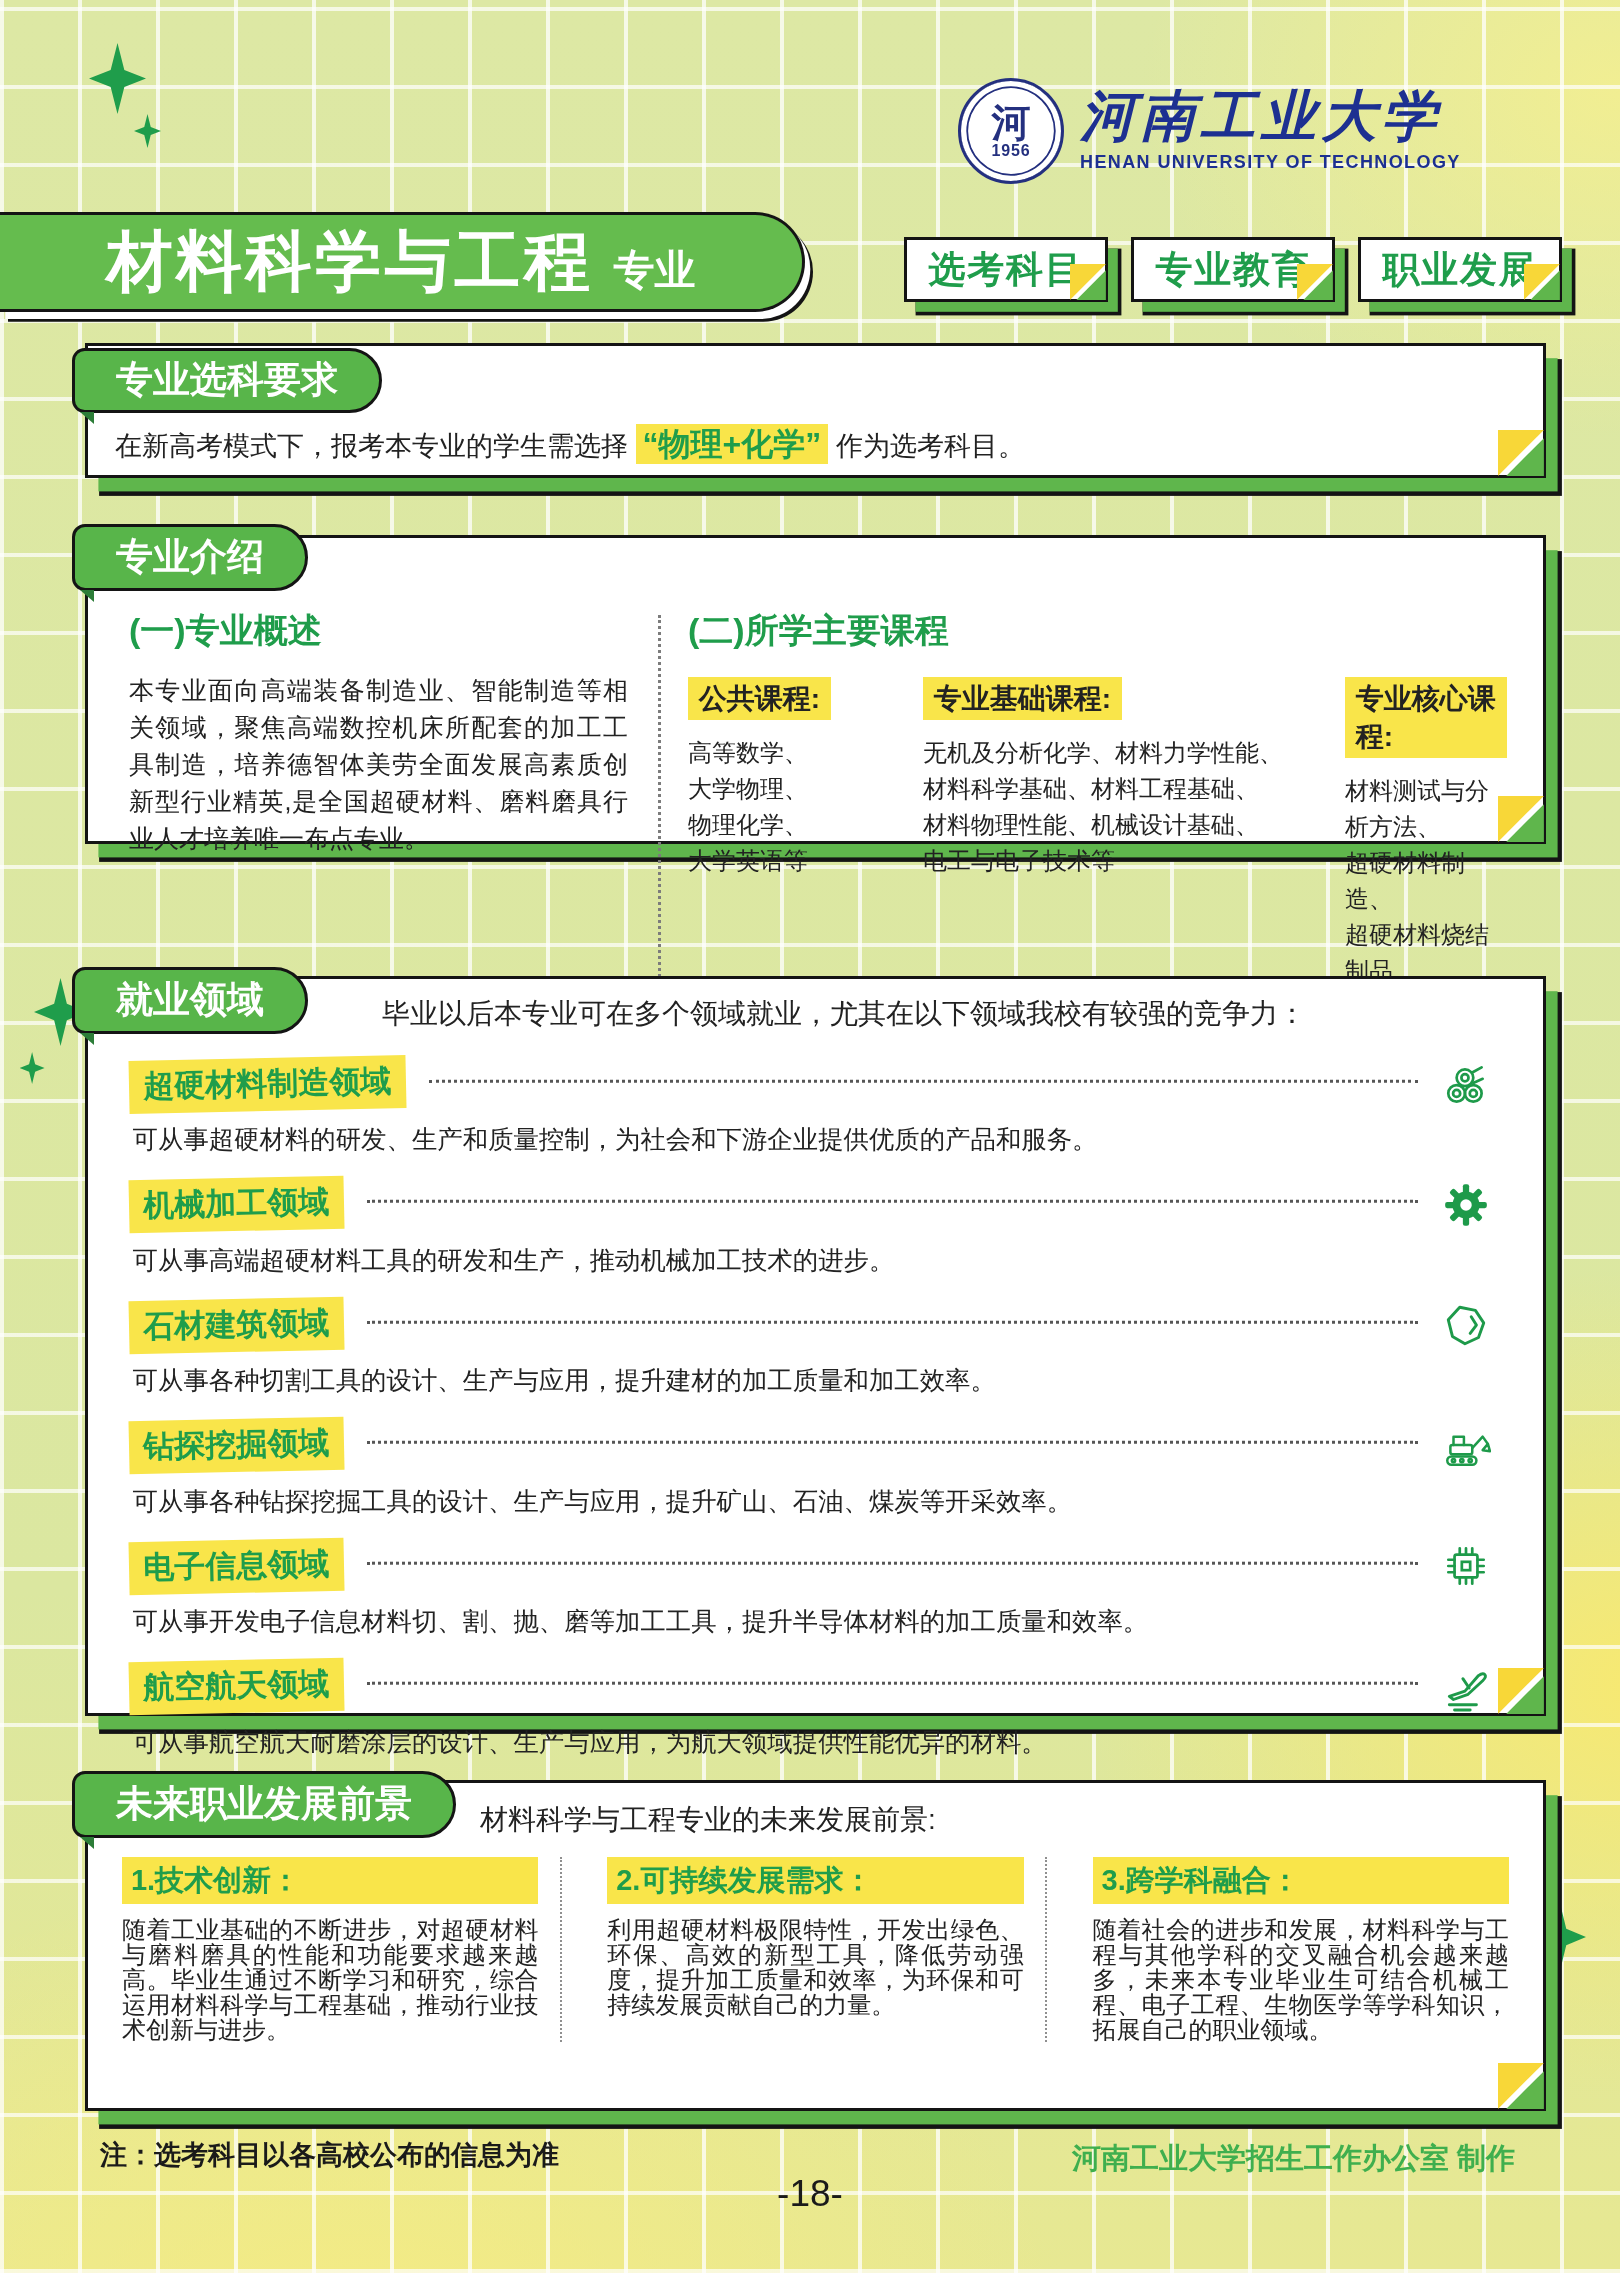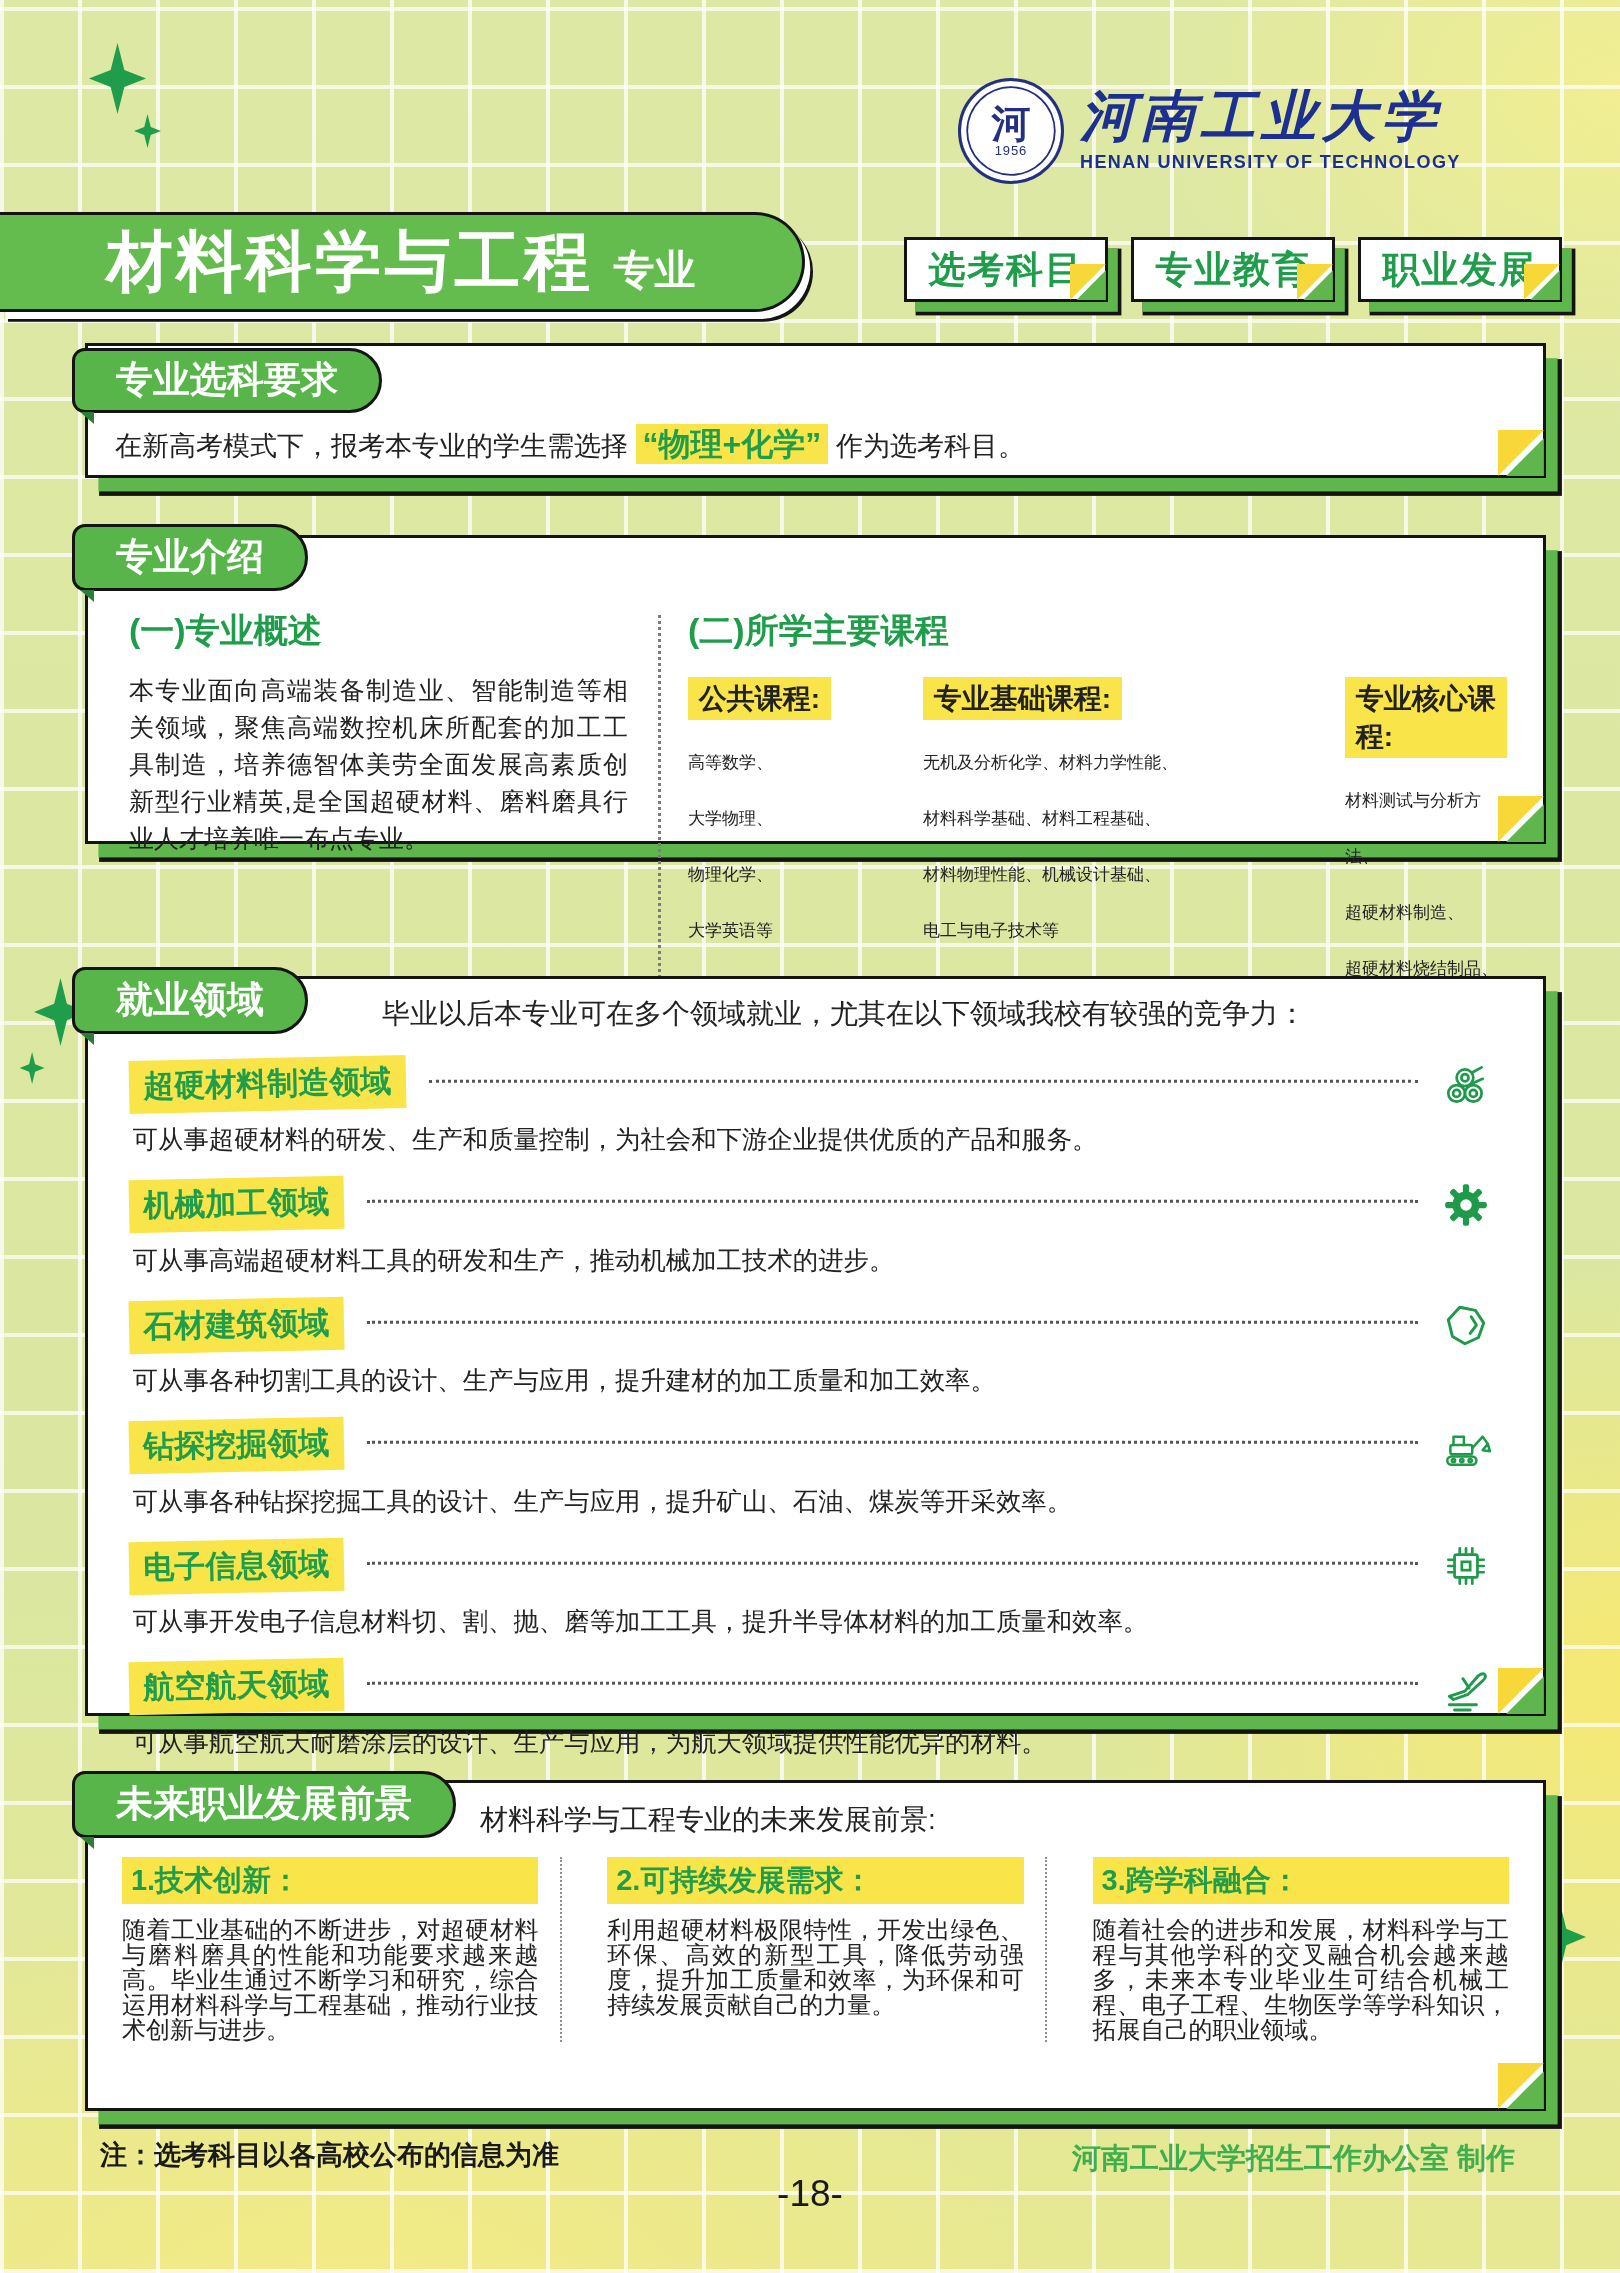--- a/index.html
+++ b/index.html
@@ -14,21 +14,21 @@
     background:
       repeating-linear-gradient(90deg, rgba(255,255,255,.75) 0 3.6px, transparent 3.6px 78px),
       repeating-linear-gradient(0deg, rgba(255,255,255,.7) 0 3.6px, transparent 3.6px 78px);}
   .spark{position:absolute;background:#1f9d4b;z-index:1;
     clip-path:polygon(50% 0,62% 38%,100% 50%,62% 62%,50% 100%,38% 62%,0 50%,38% 38%);}
   
   .logo{position:absolute;top:78px;left:958px;display:flex;align-items:center;gap:16px;z-index:2;}
   .badge{width:100px;height:100px;border-radius:50%;background:#fff;border:3.6px solid #24307f;
     display:flex;flex-direction:column;align-items:center;justify-content:center;box-shadow:inset 0 0 0 5.3px #fff, inset 0 0 0 7.1px #24307f;}
   .badge .glyph{color:#24307f;font-size:39px;font-weight:bold;font-family:"Liberation Serif",serif;line-height:1;}
-  .badge .yr{color:#24307f;font-size:13px;font-weight:normal;letter-spacing:0.9px;text-align:right;}
+  .badge .yr{color:#24307f;font-size:16px;font-weight:bold;letter-spacing:0.9px;text-align:right;}
   .logo-text .cn{color:#1d3091;font-size:55px;font-weight:bold;font-style:italic;font-family:"Liberation Serif","DejaVu Serif",serif;letter-spacing:5.3px;line-height:1;}
   .logo-text .en{color:#1d3091;font-size:18px;font-weight:bold;letter-spacing:1.4px;margin-top:7.1px;}
   
   .banner{position:absolute;left:0;top:212px;width:802px;height:94px;background:#65bc4e;
     border:3.6px solid #141414;border-left:none;border-radius:0 50px 50px 0;
     box-shadow:5.3px 7.1px 0 #ffffff,8px 9.8px 0 #141414;display:flex;align-items:center;justify-content:center;z-index:3;}
   .banner .t1{color:#fff;font-size:66px;font-weight:900;letter-spacing:3.6px;}
   .banner .t2{color:#fff;font-size:41px;font-weight:900;margin-left:20px;margin-top:16px;}
   
   .nav{position:absolute;top:237px;left:904px;display:flex;gap:23px;z-index:3;}
@@ -48,21 +48,21 @@
   .pill::after{content:"";position:absolute;left:5.3px;bottom:-14.3px;width:0;height:0;
     border-top:12.5px solid #2c7d38;border-left:14.3px solid transparent;}
   .hl{background:#f9e54a;}
   .gtxt{color:#1f9d4b;font-weight:700;}
   .body-txt{color:#222;}
   
   .cols{display:flex;}
   .vdiv{border-left:3.6px dotted #7c7c7c;margin:7.1px 27px 7.1px 0;}
   .course-row{display:flex;gap:48px;margin-top:23px;}
   .course-label{display:inline-block;font-size:28px;font-weight:900;color:#222;padding:2.7px 10.7px;}
-  .course-items{margin-top:14.3px;font-size:17px;line-height:56px;color:#222;white-space:pre-line;}
+  .course-items{margin-top:14.3px;font-size:24px;line-height:36px;color:#222;white-space:pre-line;}
   
   .area{padding:0 9px;}
   .area-row{display:flex;align-items:center;gap:23px;}
   .area-title{display:inline-block;font-size:31px;font-weight:900;color:#1f9d4b;background:#f9e54a;
     padding:5.3px 14.3px;transform:rotate(-1.2deg);}
   .leader{flex:1;border-bottom:3.6px dotted #565656;height:3.6px;transform:translateY(-5.3px);}
   .area-desc{font-size:25.4px;color:#222;margin:12.5px 0 21.4px 3.6px;}
   .aicon{width:50px;height:50px;flex:0 0 50px;}
   
   .fut-cols{display:flex;margin-top:18px;gap:24px;}

